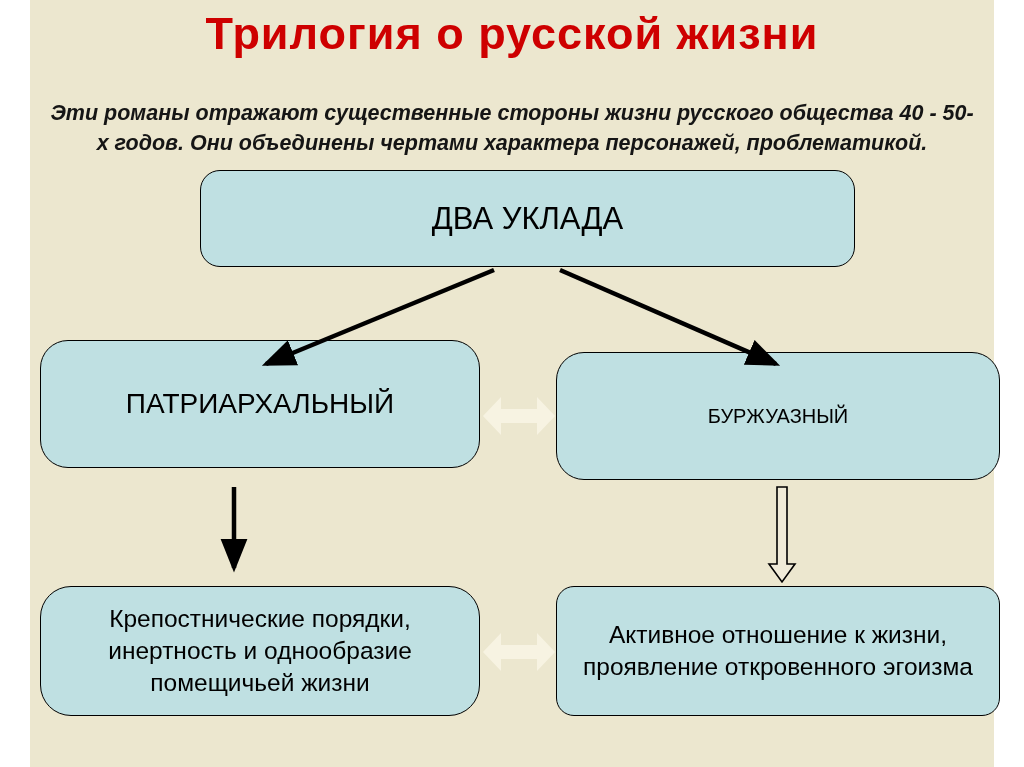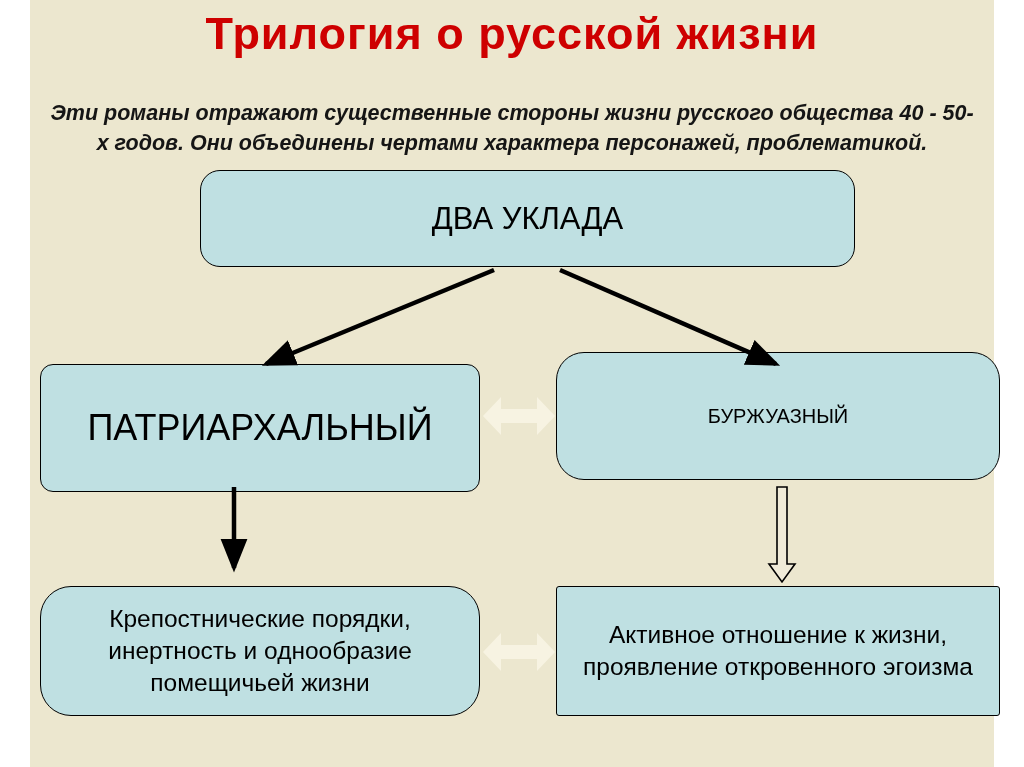--- a/index.html
+++ b/index.html
@@ -65,25 +65,25 @@
   .box-top {
     left: 200px;
     top: 170px;
     width: 655px;
     height: 97px;
     font-size: 31px;
     border-radius: 20px;
   }
   .box-left {
     left: 40px;
-    top: 364px;
+    top: 340px;
     width: 440px;
     height: 128px;
-    font-size: 36px;
-    border-radius: 13px;
+    font-size: 28px;
+    border-radius: 28px;
   }
   .box-right {
     left: 556px;
     top: 352px;
     width: 444px;
     height: 128px;
     font-size: 20px;
     border-radius: 28px;
   }
   .box-bottom-left {
@@ -95,21 +95,21 @@
     line-height: 1.3;
     border-radius: 31px;
   }
   .box-bottom-right {
     left: 556px;
     top: 586px;
     width: 444px;
     height: 130px;
     font-size: 24.5px;
     line-height: 1.3;
-    border-radius: 3px;
+    border-radius: 18px;
   }
   .overlay {
     position: absolute;
     top: 0;
     left: 0;
     width: 1024px;
     height: 767px;
     pointer-events: none;
   }
 </style>

